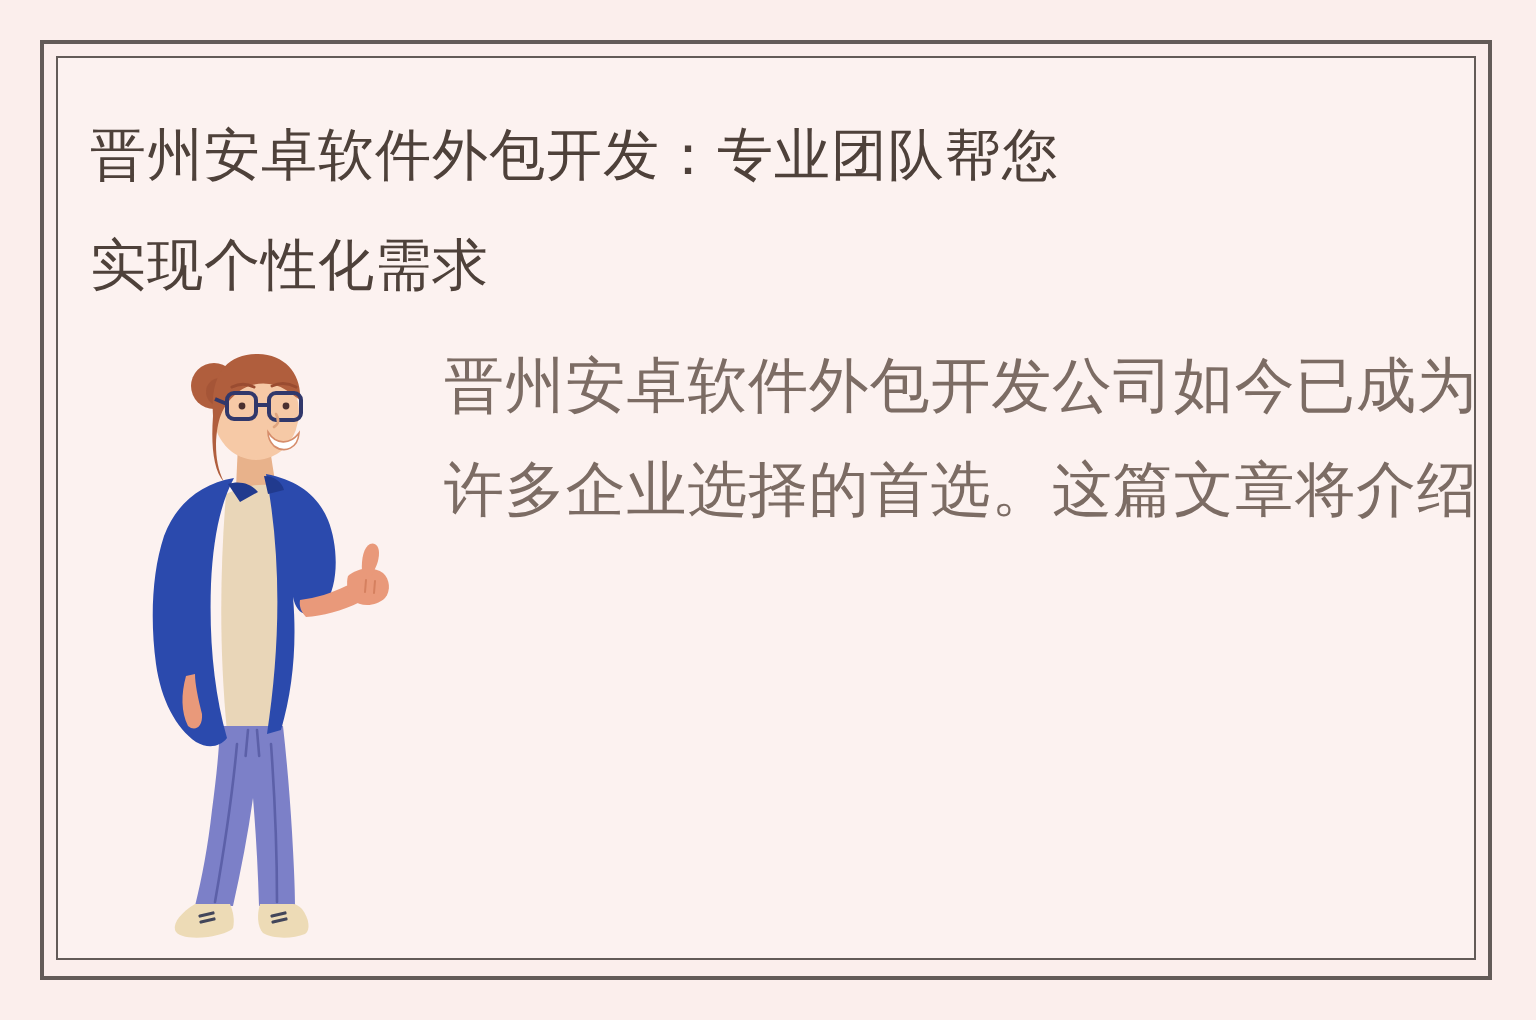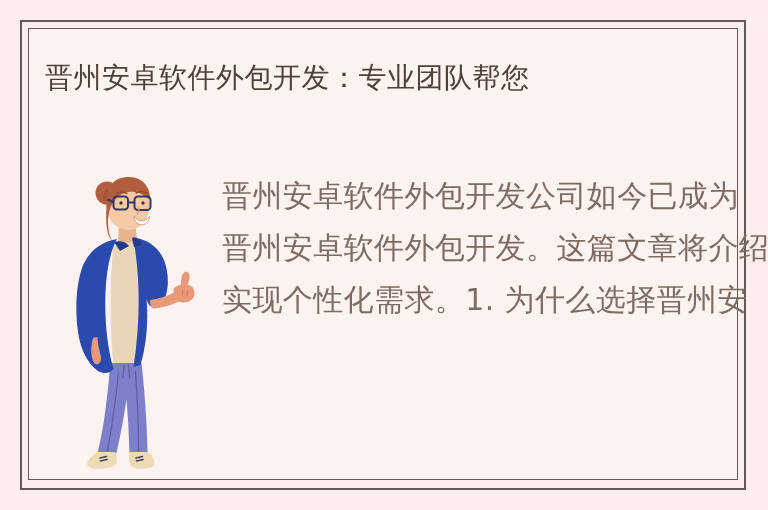--- a/index.html
+++ b/index.html
@@ -22,34 +22,35 @@
     color:var(--title-ink,#4e413a);
     font-family:"DejaVu Serif", serif; font-weight:400;
     font-size:28px; line-height:55px; letter-spacing:0.5px;
   }
   .title .tline { display:block; white-space:nowrap; }
   .body-text {
     position:absolute; left:222px; top:170px; z-index:2;
     color:var(--body-ink,#7c6c64);
     font-size:30px; letter-spacing:0.4px;
   }
-  .body-line { height:52px; line-height:52px; white-space:nowrap; }
+  .body-line { height:52px; line-height:52px; white-space:nowrap;font-family:Liberation Mono, monospace; }
   .figure { position:absolute; left:50px; top:152px; width:150px; height:320px; z-index:1; }
   .figure svg { display:block; width:150px; height:320px; }
 </style>
 </head>
 <body>
 
 <div class="canvas">
 
   <div class="frame-outer"></div>
   <div class="frame-inner"></div>
 
   <h1 class="title">
     <span class="tline">晋州安卓软件外包开发：专业团队帮您</span>
+    <span class="tline">实现个性化需求</span>
   </h1>
 
   <div class="figure">
     <svg viewBox="0 0 150 320">
 
       <circle cx="57" cy="41" r="11.5" style="fill:var(--hair)"></circle>
       <circle cx="60" cy="44" r="7" style="fill:var(--hair-dark);opacity:.45"></circle>
 
       <path d="M69 70 L68 92 L88 92 L84 66 Z" style="fill:var(--skin-shade)"></path>
 
@@ -108,17 +109,16 @@
       <path d="M47.5 300 C41 304 36.5 309 37.5 313 C38.5 316.5 46 317.5 54 316.5
                C60 315.5 65 314 66.5 312 C67.5 308 66.5 303.5 65 300 Z" style="fill:var(--shoes)"></path>
       <path d="M80 300 C78.5 305 78.5 311 81.5 314.5 C86 317.5 96.5 317.5 102.5 315
                C105.5 313 104.5 307 101 302.5 C99.5 301 98 300 96.5 300 Z" style="fill:var(--shoes)"></path>
       <path d="M50 306 L56.5 304.5 M50.5 309 L57 307.5 M86 306 L92.5 304.5 M86.5 309 L93 307.5" style="stroke:var(--shoe-mark);stroke-width:1.6;fill:none;stroke-linecap:round"></path>
     </svg>
   </div>
 
   <div class="body-text">
     <div class="body-line">晋州安卓软件外包开发公司如今已成为</div>
-    <div class="body-line">晋州安卓软件外包开发。这篇文章将介绍</div>
-    <div class="body-line">实现个性化需求。1. 为什么选择晋州安</div>
+    <div class="body-line">许多企业选择的首选。这篇文章将介绍</div>
   </div>
 
 </div>
 
 </body></html>

